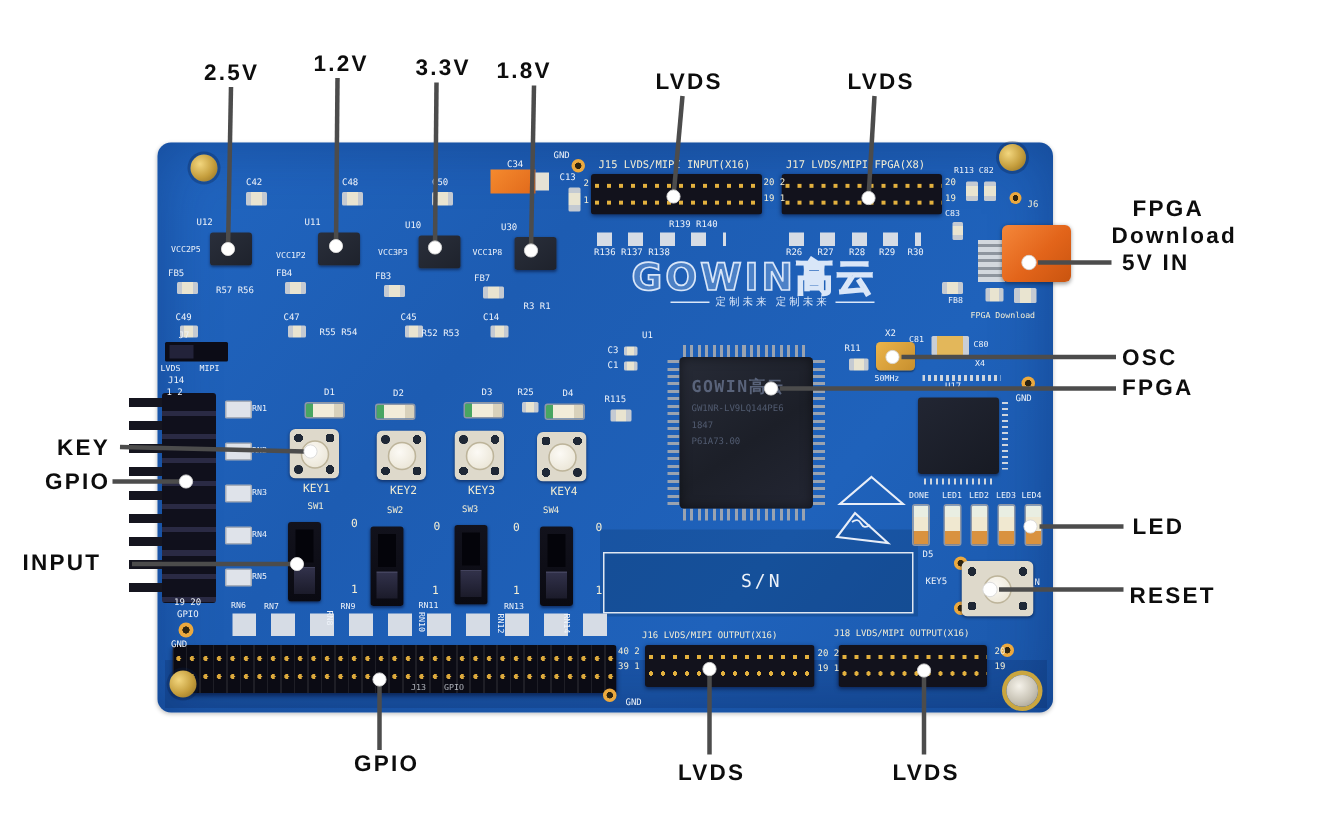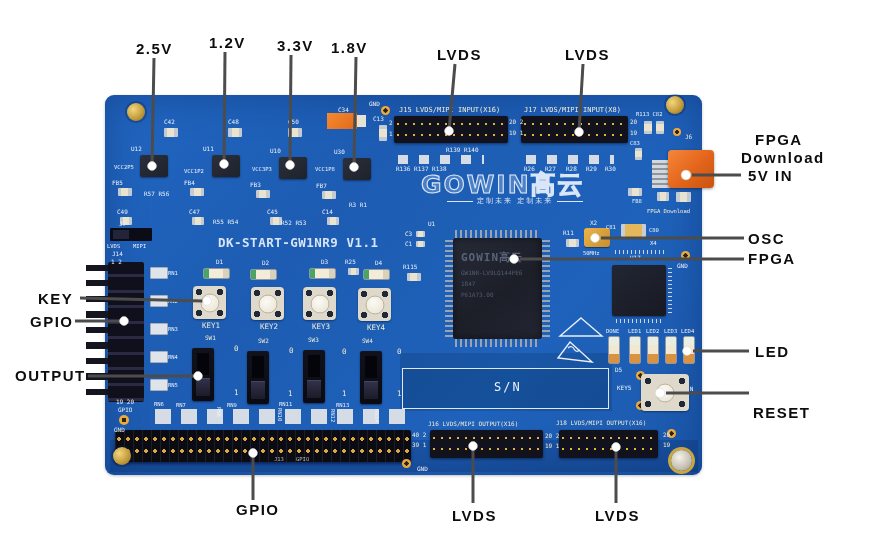--- a/index.html
+++ b/index.html
@@ -172,34 +172,33 @@
   <div class="s s6 cream" style="left:389px;top:131px;">1</div>
 
   <div class="s cream" style="left:399px;top:107px;">J15 LVDS/MIPI INPUT(X16)</div>
   <div class="hdr" style="left:394px;top:116px;width:114px;height:27px;"></div>
   <div class="s s6 cream" style="left:509px;top:119px;">20 2</div>
   <div class="s s6 cream" style="left:509px;top:130px;">19 1</div>
   <div class="rnstrip" style="left:398px;top:155px;width:86px;height:9px;"></div>
   <div class="s s6" style="left:446px;top:147px;">R139 R140</div>
   <div class="s s6" style="left:396px;top:166px;">R136 R137 R138</div>
 
-  <div class="s cream" style="left:524px;top:107px;">J17 LVDS/MIPI INPUT(X8)</div>
+  <div class="s cream" style="left:524px;top:107px;">J17 LVDS/MIPI FPGA(X8)</div>
   <div class="hdr" style="left:521px;top:116px;width:107px;height:27px;"></div>
   <div class="s s6 cream" style="left:630px;top:119px;">20</div>
   <div class="s s6 cream" style="left:630px;top:130px;">19</div>
   <div class="rnstrip" style="left:526px;top:155px;width:88px;height:9px;"></div>
   <div class="s s6" style="left:524px;top:166px;">R26</div>
   <div class="s s6" style="left:545px;top:166px;">R27</div>
   <div class="s s6" style="left:566px;top:166px;">R28</div>
   <div class="s s6" style="left:586px;top:166px;">R29</div>
   <div class="s s6" style="left:605px;top:166px;">R30</div>
 
   <div class="logo">GOWIN高云</div>
   <div class="tagline">定制未来 定制未来</div>
-  <div class="title-silk">DK-START-GW1NR9 V1.1</div>
 
   <div class="s s55" style="left:636px;top:111px;">R113 C82</div>
   <div class="smdv" style="left:644px;top:121px;width:8px;height:13px;"></div>
   <div class="smdv" style="left:656px;top:121px;width:8px;height:13px;"></div>
   <div class="s s55" style="left:630px;top:140px;">C83</div>
   <div class="smdv" style="left:635px;top:148px;width:7px;height:12px;"></div>
   <div class="via" style="left:673px;top:128px;width:8px;height:8px;"></div>
   <div class="s s6 cream" style="left:685px;top:134px;">J6</div>
   <div class="usb-metal"></div>
   <div class="usb-body"></div>
@@ -409,21 +408,21 @@
   <div class="callout" style="left:277px;top:37px;">3.3V</div>
   <div class="callout" style="left:331px;top:39px;">1.8V</div>
   <div class="callout" style="left:437px;top:46px;">LVDS</div>
   <div class="callout" style="left:565px;top:46px;">LVDS</div>
   <div class="callout" style="left:755px;top:131px;">FPGA</div>
   <div class="callout" style="left:741px;top:149px;">Download</div>
   <div class="callout" style="left:748px;top:167px;">5V IN</div>
   <div class="callout" style="left:748px;top:230px;">OSC</div>
   <div class="callout" style="left:748px;top:250px;">FPGA</div>
   <div class="callout" style="left:755px;top:343px;">LED</div>
-  <div class="callout" style="left:753px;top:404px;text-align:center;">RESET</div>
+  <div class="callout" style="left:753px;top:389px;text-align:center;">RESET</div>
   <div class="callout" style="left:38px;top:290px;">KEY</div>
   <div class="callout" style="left:30px;top:313px;">GPIO</div>
-  <div class="callout" style="left:15px;top:367px;">OUTPUT</div>
+  <div class="callout" style="left:15px;top:367px;">INPUT</div>
   <div class="callout" style="left:236px;top:501px;">GPIO</div>
   <div class="callout" style="left:452px;top:507px;">LVDS</div>
   <div class="callout" style="left:595px;top:507px;">LVDS</div>
 
 </div>
 
 </body></html>

